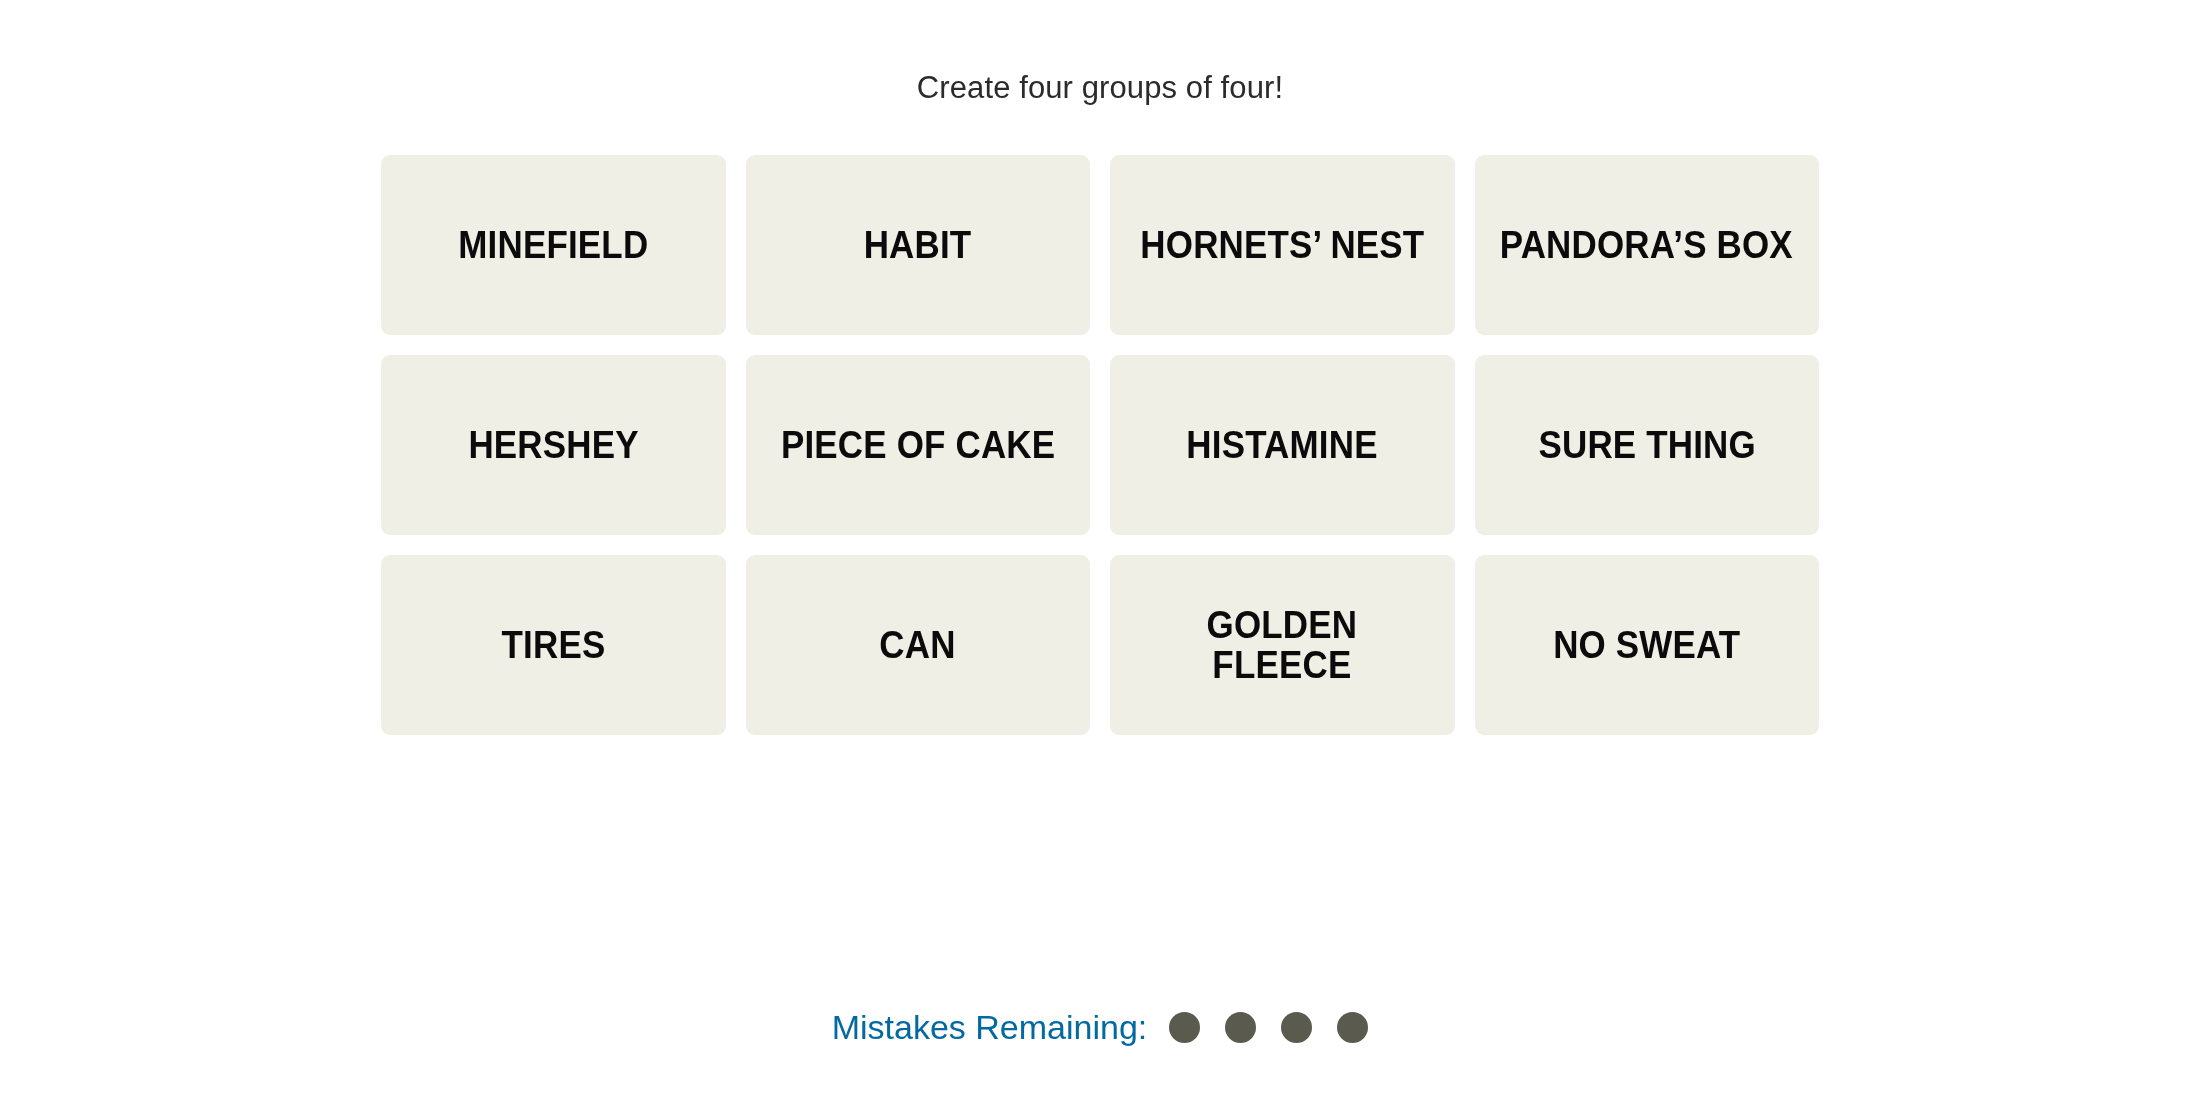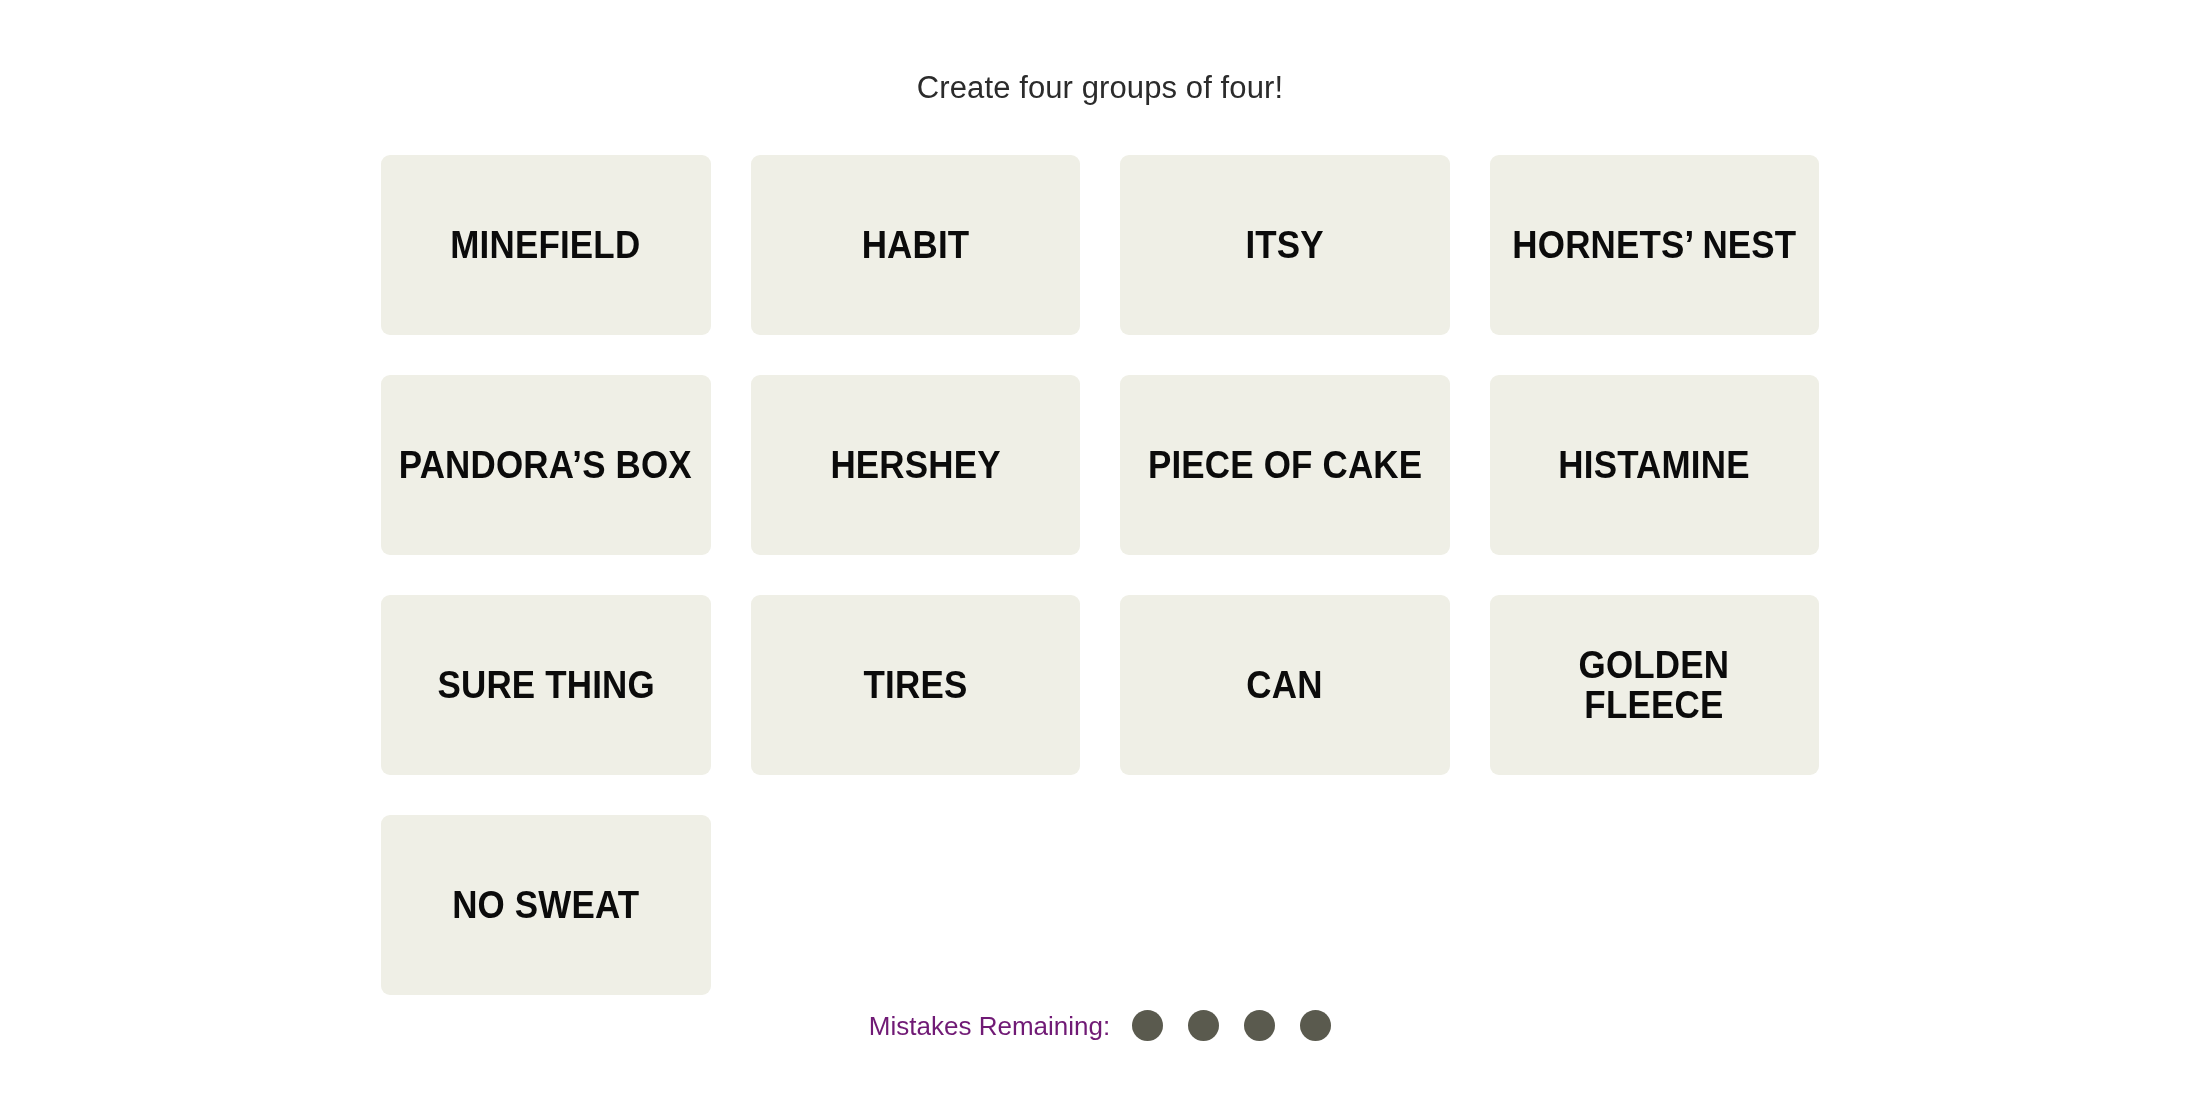--- a/index.html
+++ b/index.html
@@ -37,21 +37,20 @@
 
   
   .board {
     margin-top: 52px;
     width: 1438px;
     display: grid;
     grid-template-columns: repeat(4, 1fr);
     grid-template-rows: repeat(4, 180px);
     column-gap: 20px;
     row-gap: 20px;
-    gap: 40px;
   }
 
   .tile {
     background: #EFEFE6;
     border-radius: 9px;
     border: none;
     padding: 0 4px;
     display: flex;
     align-items: center;
     justify-content: center;
@@ -79,23 +78,23 @@
     left: 0;
     right: 0;
     top: 1010px;
     display: flex;
     align-items: center;
     justify-content: center;
     gap: 18px;
   }
 
   .mistakes-label {
-    font-size: 26px;
+    font-size: 34px;
     font-weight: 400;
-    color: #701a75;
+    color: #0369a1;
     line-height: 1;
     font-family: "Liberation Sans", sans-serif;
   }
 
   .dots {
     display: flex;
     align-items: center;
     gap: 25px;
     margin-left: 4px;
   }
@@ -117,23 +116,20 @@
   <div class="board">
 
     <button class="tile">
       <span class="tile-label">MINEFIELD</span>
     </button>
 
     <button class="tile">
       <span class="tile-label">HABIT</span>
     </button>
 
-    <button class="tile">
-      <span class="tile-label">ITSY</span>
-    </button>
 
     <button class="tile">
       <span class="tile-label">HORNETS’ NEST</span>
     </button>
 
     <button class="tile">
       <span class="tile-label">PANDORA’S BOX</span>
     </button>
 
     <button class="tile">

